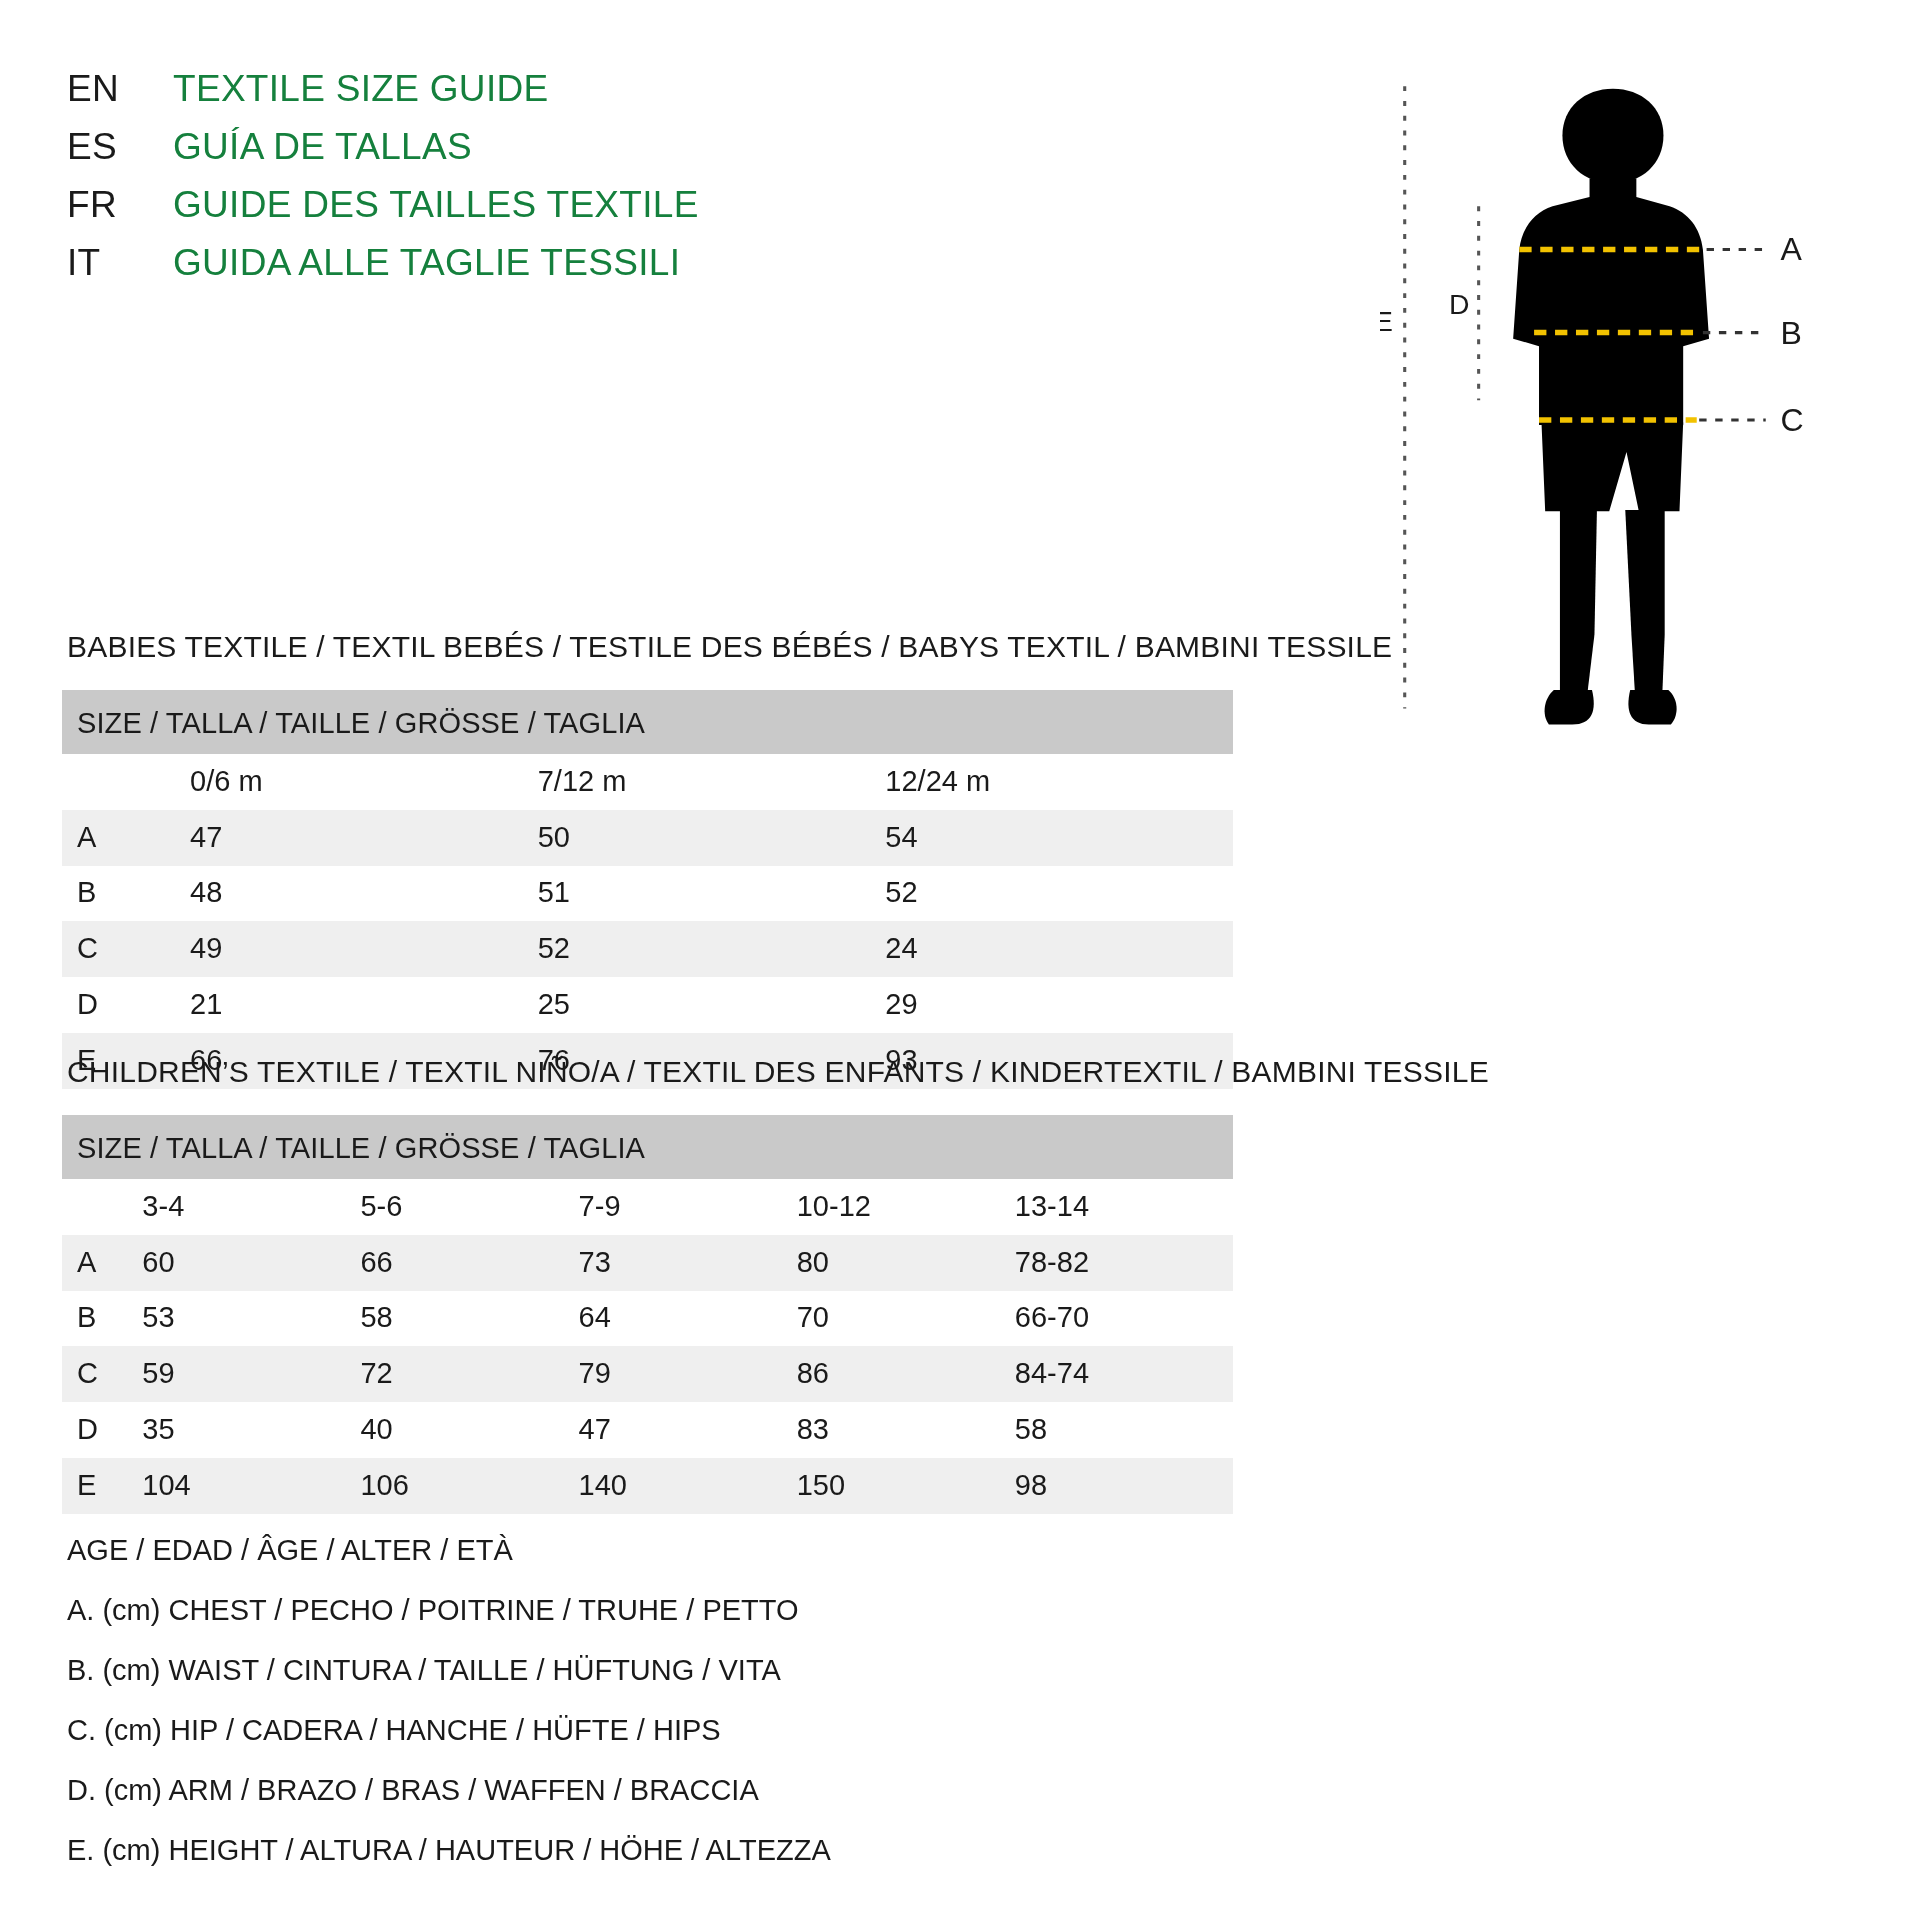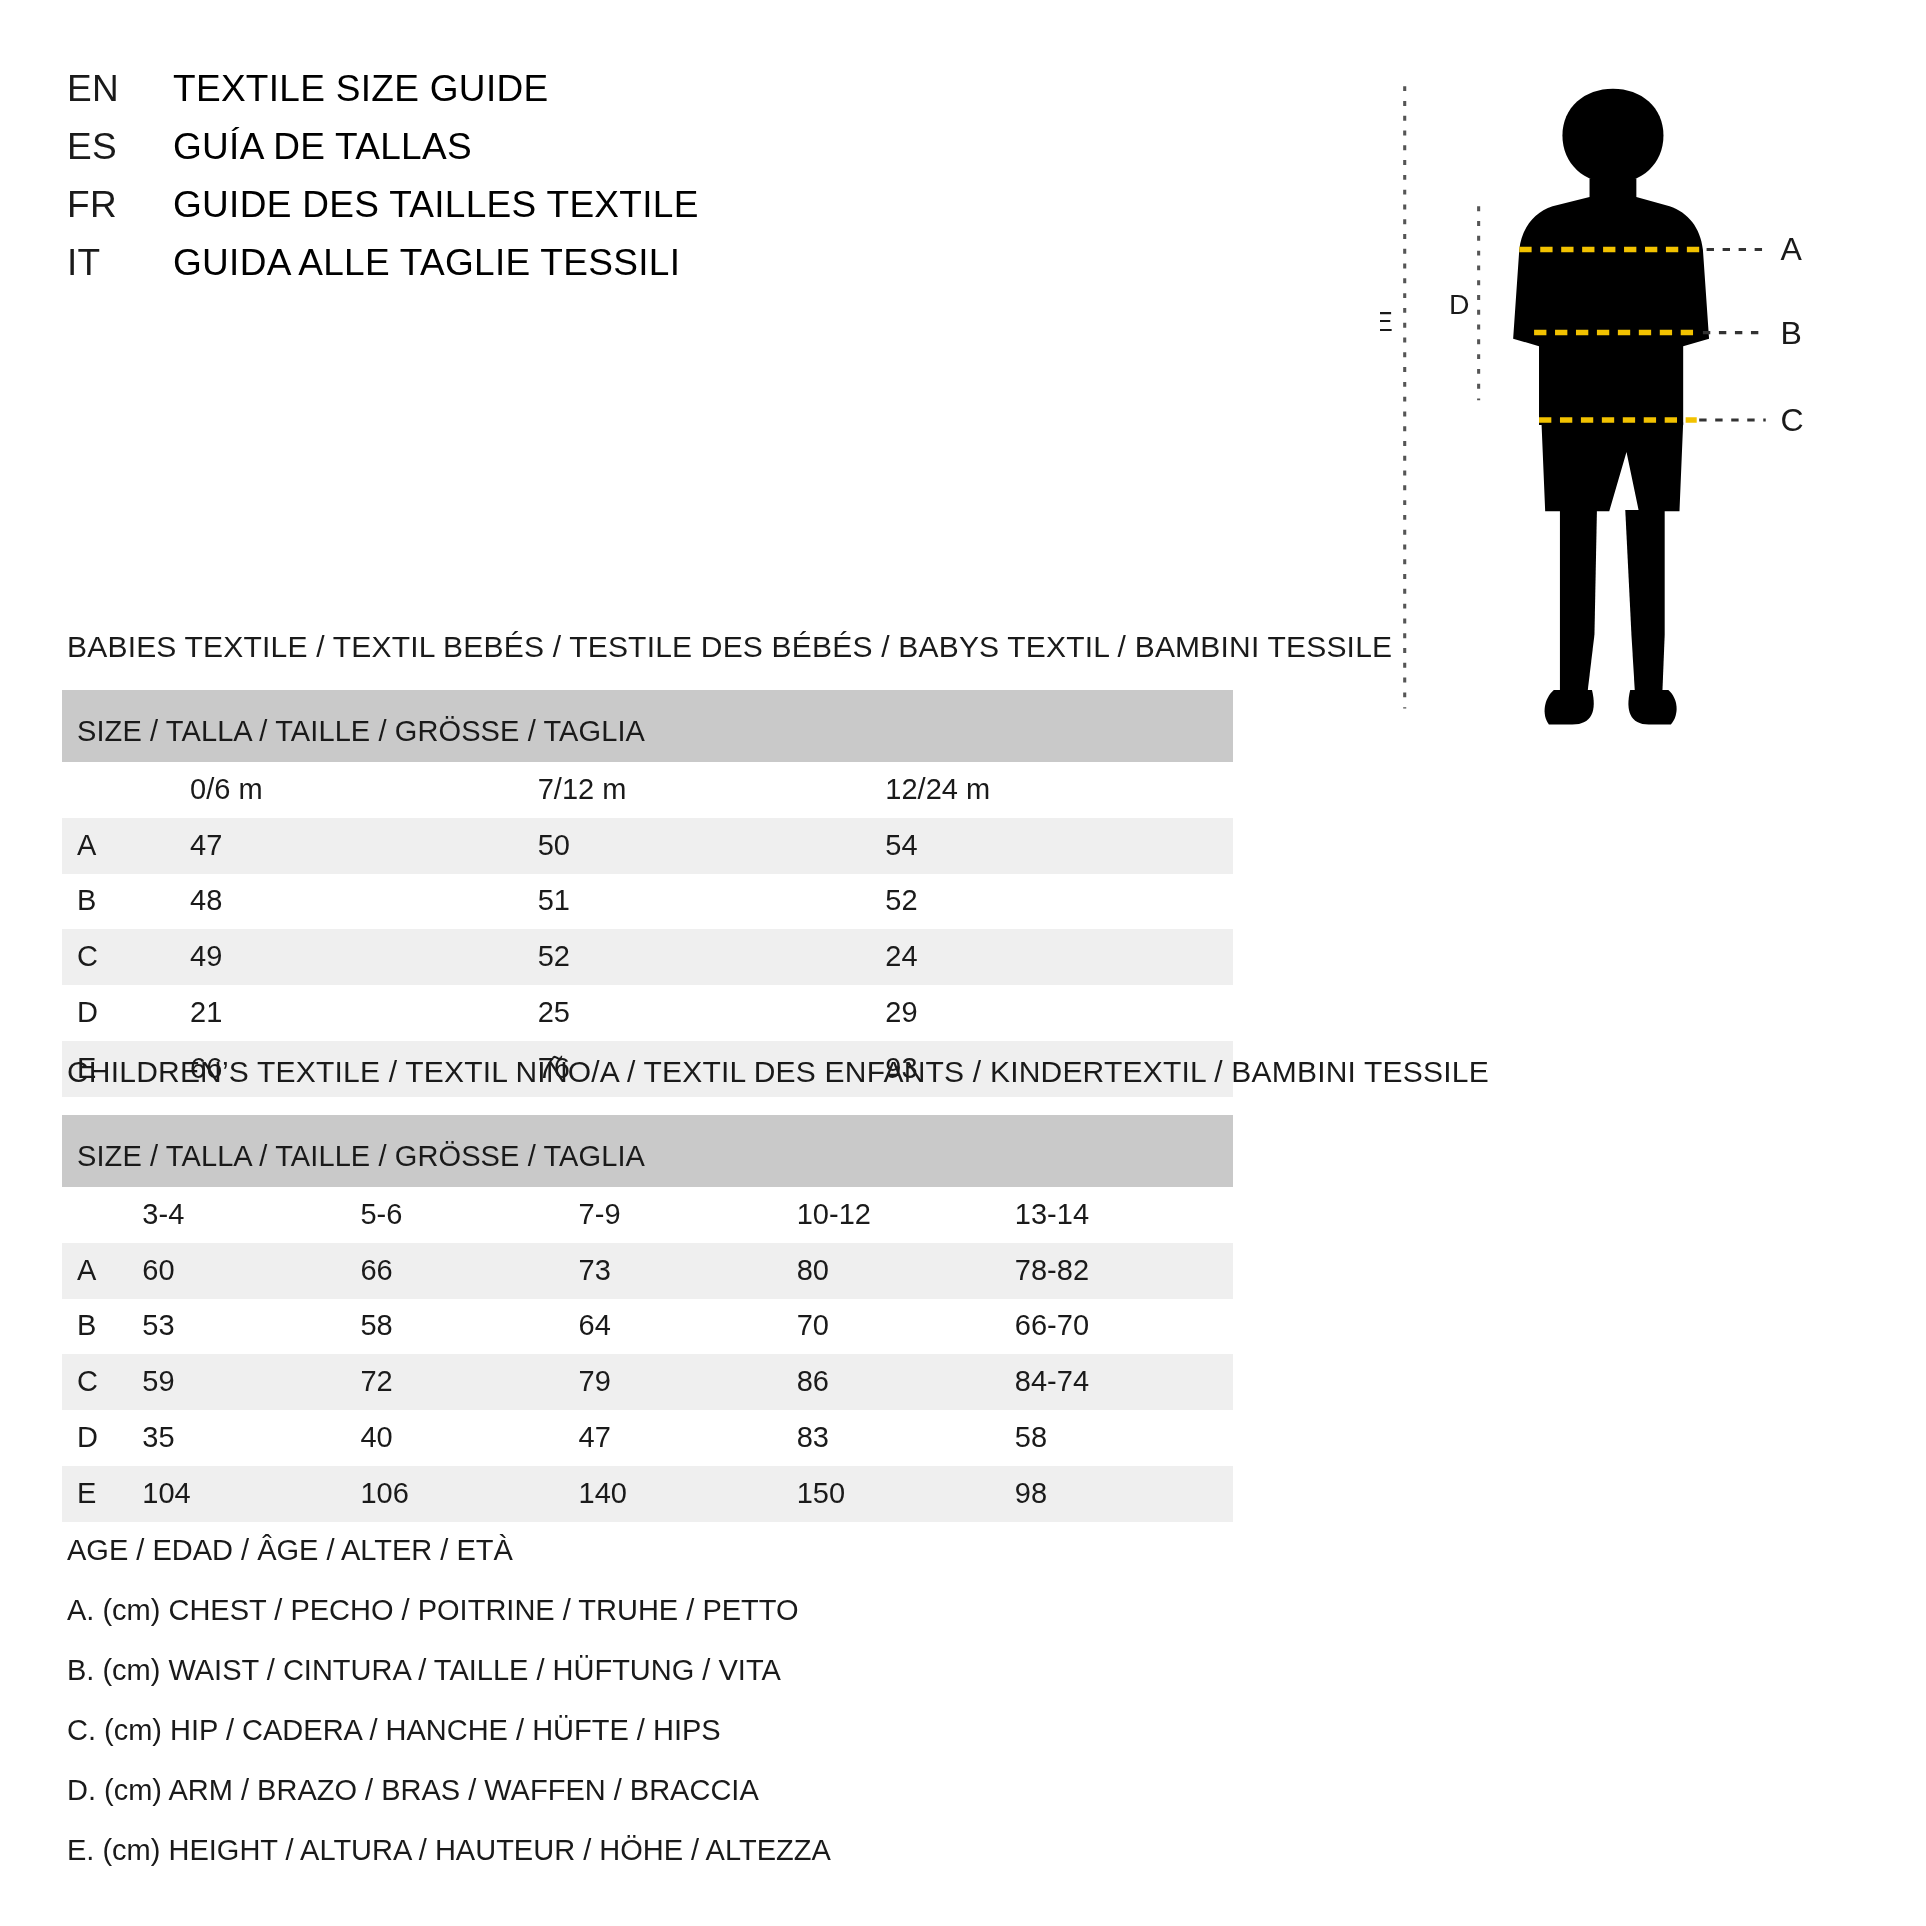--- a/index.html
+++ b/index.html
@@ -36,21 +36,21 @@
   }
   .lang-code {
     width: 106px;
     font-size: 37px;
     letter-spacing: 0.3px;
     color: #1a1a1a;
   }
   .lang-text {
     font-size: 37px;
     letter-spacing: 0.3px;
-    color: #000000;
+    color: #15803d;
     white-space: nowrap;
     text-align: right;
   }
 
   
   .figure {
     position: absolute;
     left: 1380px;
     top: 80px;
     width: 493px;
@@ -75,21 +75,21 @@
     border-collapse: collapse;
     font-size: 29px;
     color: #1a1a1a;
   }
   #babies-table { left: 62px; top: 690px; width: 1171px; }
   #children-table { left: 62px; top: 1115px; width: 1171px; }
 
   .size-table .hdr-band td {
     background: #c9c9c9;
     font-size: 29px;
-    padding: 21px 0 10px 15px;
+    padding: 13px 0 10px 15px;
     letter-spacing: 0.1px;
   }
   .size-table td {
     padding: 6.8px 0 8px 0;
     height: 41px;
     vertical-align: middle;
   }
   .size-table tr.shade td { background: #efefef; }
   .size-table tr.plain td { background: #ffffff; }
 

